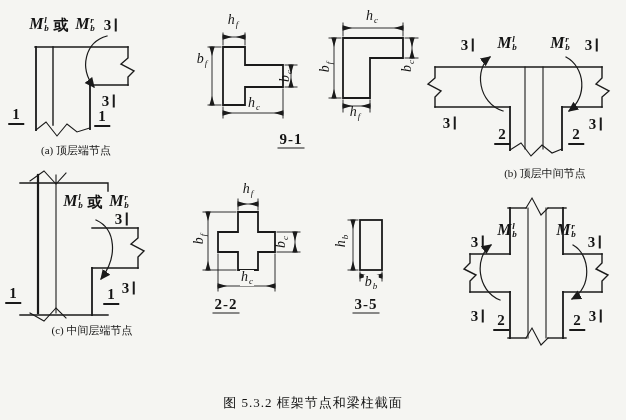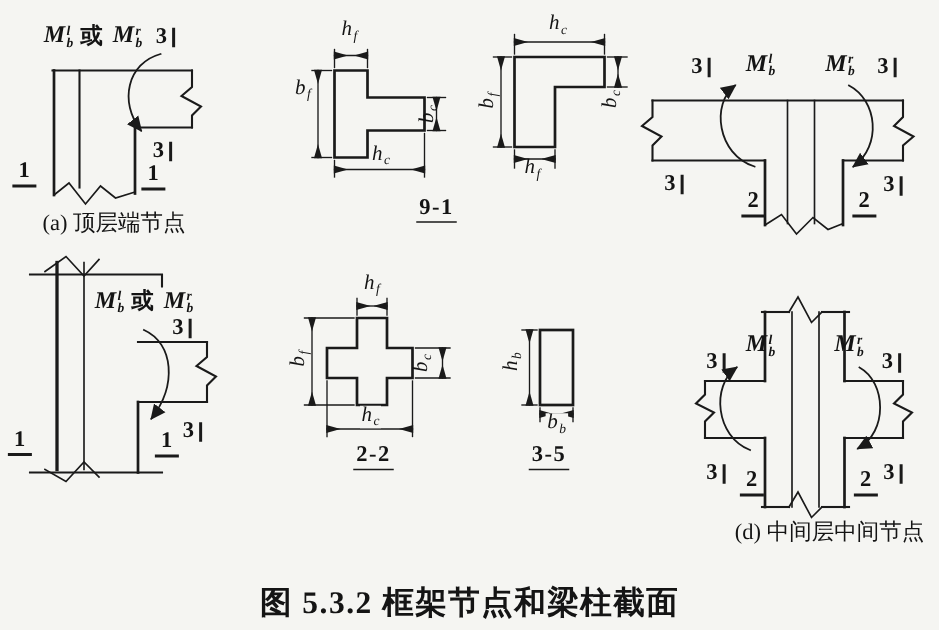--- a/index.html
+++ b/index.html
@@ -28,22 +28,22 @@
   .dlab .ds{font-size:9px;vertical-align:-3px;margin-left:1px;}
   .rot{transform:translate(-50%,-50%) rotate(-90deg);}
   .bgmask{background:#f5f5f2;padding:0 1px;}
   
   .cut3{display:flex;align-items:center;gap:3px;font-weight:700;font-size:15px;}
   .cut3 .tick{width:2px;height:13px;background:#1a1a1a;}
   .cutu{font-weight:700;font-size:15px;border-bottom:2px solid #1a1a1a;padding:0 4px 1px;}
   
   .seclab{font-weight:700;font-size:15px;border-bottom:1.8px solid #1a1a1a;padding:0 2px 1px;letter-spacing:1px;}
   
-  .pcap{font-size:15px;}
-  .fcap{font-size:21px;font-weight:700;letter-spacing:1px;}
+  .pcap{font-size:11px;}
+  .fcap{font-size:13px;font-weight:400;letter-spacing:1px;}
 </style>
 </head>
 <body>
 
 <div class="page">
 
   <svg class="linework" width="626" height="420" viewBox="0 0 626 420" fill="none" stroke="#1a1a1a" stroke-width="1.4" stroke-linecap="square">
     <defs>
       <marker id="da" markerWidth="11" markerHeight="8" refX="10" refY="4" orient="auto-start-reverse">
         <path d="M0,4 L10.5,1 L10.5,7 Z" fill="#1a1a1a" stroke="none"></path>
@@ -228,20 +228,21 @@
   <span class="lbl cut3" style="left:121px;top:219px">
       <span>3</span>
       <span class="tick"></span>
     </span>
   <span class="lbl cut3" style="left:128px;top:288px">
       <span>3</span>
       <span class="tick"></span>
     </span>
   <span class="lbl cutu" style="left:13px;top:295px">1</span>
   <span class="lbl cutu" style="left:111px;top:296px">1</span>
+  <span class="lbl pcap" style="left:92px;top:330px">(c) 中间层端节点</span>
 
   <span class="lbl cut3" style="left:467px;top:45px">
       <span>3</span>
       <span class="tick"></span>
     </span>
   <span class="lbl mlab" style="left:507px;top:43px">
     <span>M</span>
       <span class="stack">
         <span>l</span>
         <span>b</span>
@@ -261,20 +262,21 @@
   <span class="lbl cut3" style="left:449px;top:123px">
       <span>3</span>
       <span class="tick"></span>
     </span>
   <span class="lbl cut3" style="left:595px;top:124px">
       <span>3</span>
       <span class="tick"></span>
     </span>
   <span class="lbl cutu" style="left:502px;top:136px">2</span>
   <span class="lbl cutu" style="left:576px;top:136px">2</span>
+  <span class="lbl pcap" style="left:545px;top:173px">(b) 顶层中间节点</span>
 
   <span class="lbl mlab" style="left:507px;top:230px">
     <span>M</span>
       <span class="stack">
         <span>l</span>
         <span>b</span>
       </span>
   </span>
   <span class="lbl mlab" style="left:566px;top:230px">
     <span>M</span>
@@ -294,38 +296,37 @@
   <span class="lbl cut3" style="left:477px;top:316px">
       <span>3</span>
       <span class="tick"></span>
     </span>
   <span class="lbl cut3" style="left:595px;top:316px">
       <span>3</span>
       <span class="tick"></span>
     </span>
   <span class="lbl cutu" style="left:501px;top:322px">2</span>
   <span class="lbl cutu" style="left:577px;top:322px">2</span>
-  <span class="lbl pcap" style="left:553px;top:356px">(d) 中间层中间节点</span>
 
   <span class="lbl dlab" style="left:233px;top:21px"><span>h</span><span class="ds">f</span></span>
   <span class="lbl dlab" style="left:202px;top:60px"><span>b</span><span class="ds">f</span></span>
   <span class="lbl dlab bgmask" style="left:254px;top:104px"><span>h</span><span class="ds">c</span></span>
   <span class="lbl dlab rot" style="left:286px;top:76px"><span>b</span><span class="ds">c</span></span>
 
   <span class="lbl dlab" style="left:372px;top:17px"><span>h</span><span class="ds">c</span></span>
   <span class="lbl dlab rot" style="left:326px;top:67px"><span>b</span><span class="ds">f</span></span>
   <span class="lbl dlab rot" style="left:408px;top:66px"><span>b</span><span class="ds">c</span></span>
   <span class="lbl dlab" style="left:355px;top:113px"><span>h</span><span class="ds">f</span></span>
   <span class="lbl seclab" style="left:291px;top:140px">9-1</span>
 
   <span class="lbl dlab" style="left:248px;top:190px"><span>h</span><span class="ds">f</span></span>
   <span class="lbl dlab rot" style="left:200px;top:239px"><span>b</span><span class="ds">f</span></span>
   <span class="lbl dlab bgmask" style="left:247px;top:278px"><span>h</span><span class="ds">c</span></span>
   <span class="lbl dlab rot" style="left:282px;top:242px"><span>b</span><span class="ds">c</span></span>
-  <span class="lbl seclab" style="left:249px;top:305px">2-2</span>
+  <span class="lbl seclab" style="left:226px;top:305px">2-2</span>
 
   <span class="lbl dlab rot" style="left:342px;top:241px"><span>h</span><span class="ds">b</span></span>
   <span class="lbl dlab bgmask" style="left:371px;top:283px"><span>b</span><span class="ds">b</span></span>
   <span class="lbl seclab" style="left:366px;top:305px">3-5</span>
 
   <span class="lbl fcap" style="left:313px;top:402px">图 5.3.2  框架节点和梁柱截面</span>
 
 </div>
 
 </body></html>

